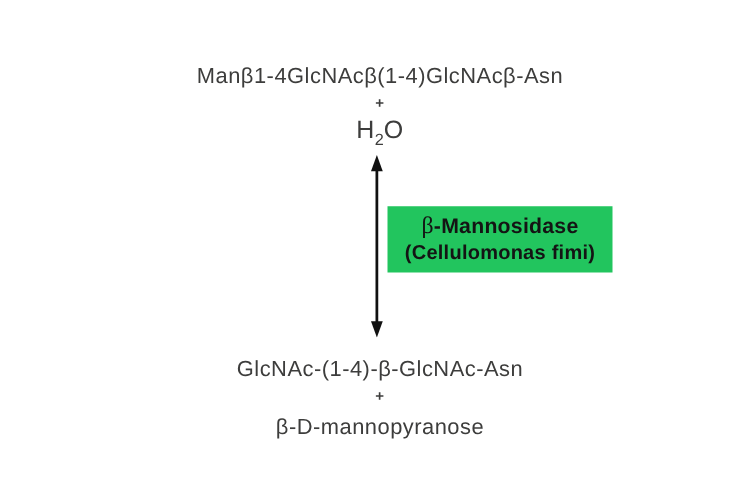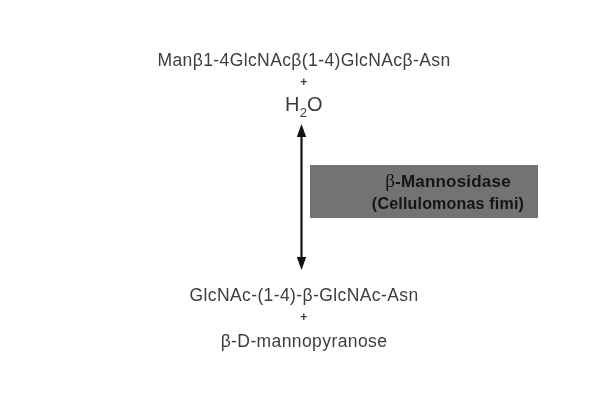--- a/index.html
+++ b/index.html
@@ -97,21 +97,21 @@
   <div class="centered plus plus-top">+</div>
 
   <div class="centered water-line"><span>H</span><span class="water-sub">2</span><span>O</span></div>
 
   <svg class="arrow-svg" viewBox="0 0 17 146">
     <line x1="8.5" y1="8" x2="8.5" y2="138" stroke-width="2.2" stroke="#111111"></line>
     <polygon points="8.5,0 3.8,13 13.2,13" fill="#111111"></polygon>
     <polygon points="8.5,146 3.8,133 13.2,133" fill="#111111"></polygon>
   </svg>
 
-  <div class="enzyme-box" style="background: #737373; padding-left: 48px;">
+  <div class="enzyme-box" style="background: #22c55e;">
     <div class="enzyme-name"><span class="enzyme-beta">β</span><span>-Mannosidase</span></div>
     <div class="enzyme-organism">(Cellulomonas fimi)</div>
   </div>
 
   <div class="centered chem-line product-line-1">GlcNAc-(1-4)-β-GlcNAc-Asn</div>
 
   <div class="centered plus plus-bottom">+</div>
 
   <div class="centered chem-line product-line-2">β-D-mannopyranose</div>
 

